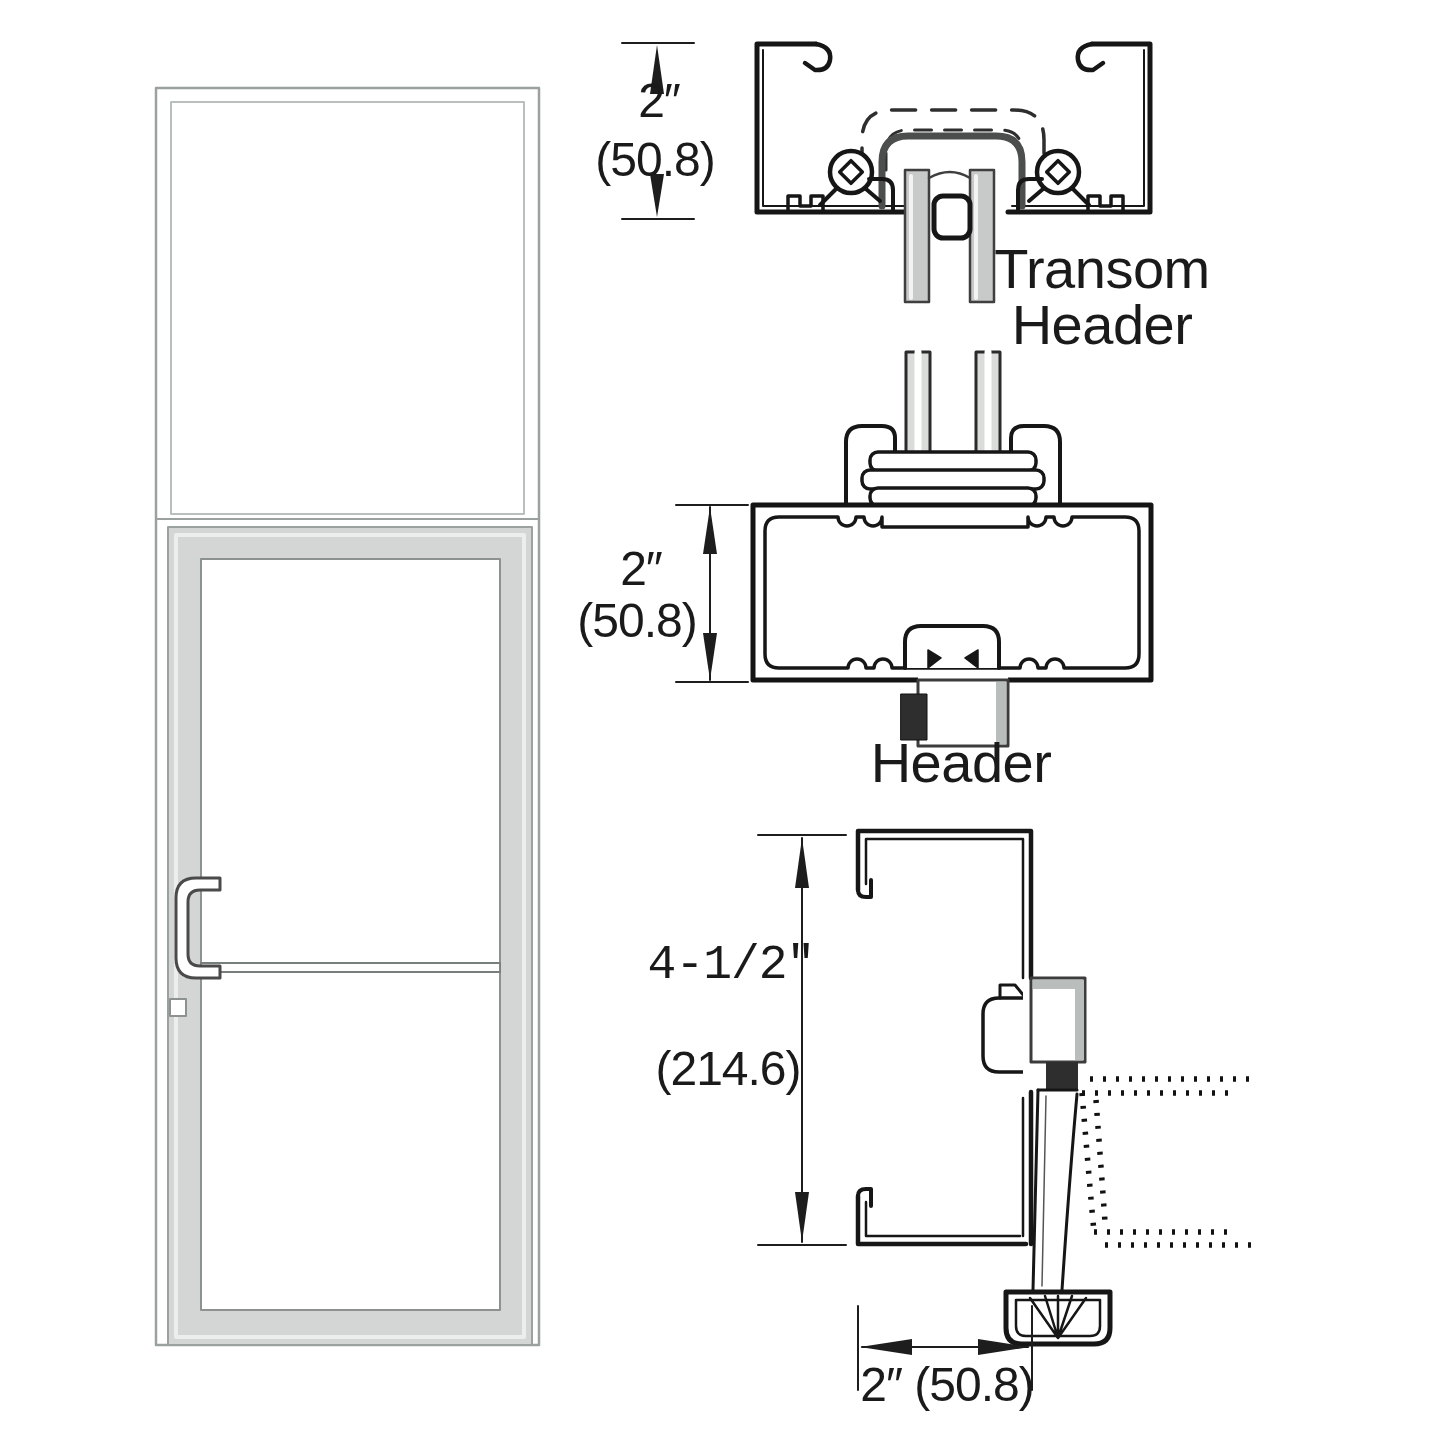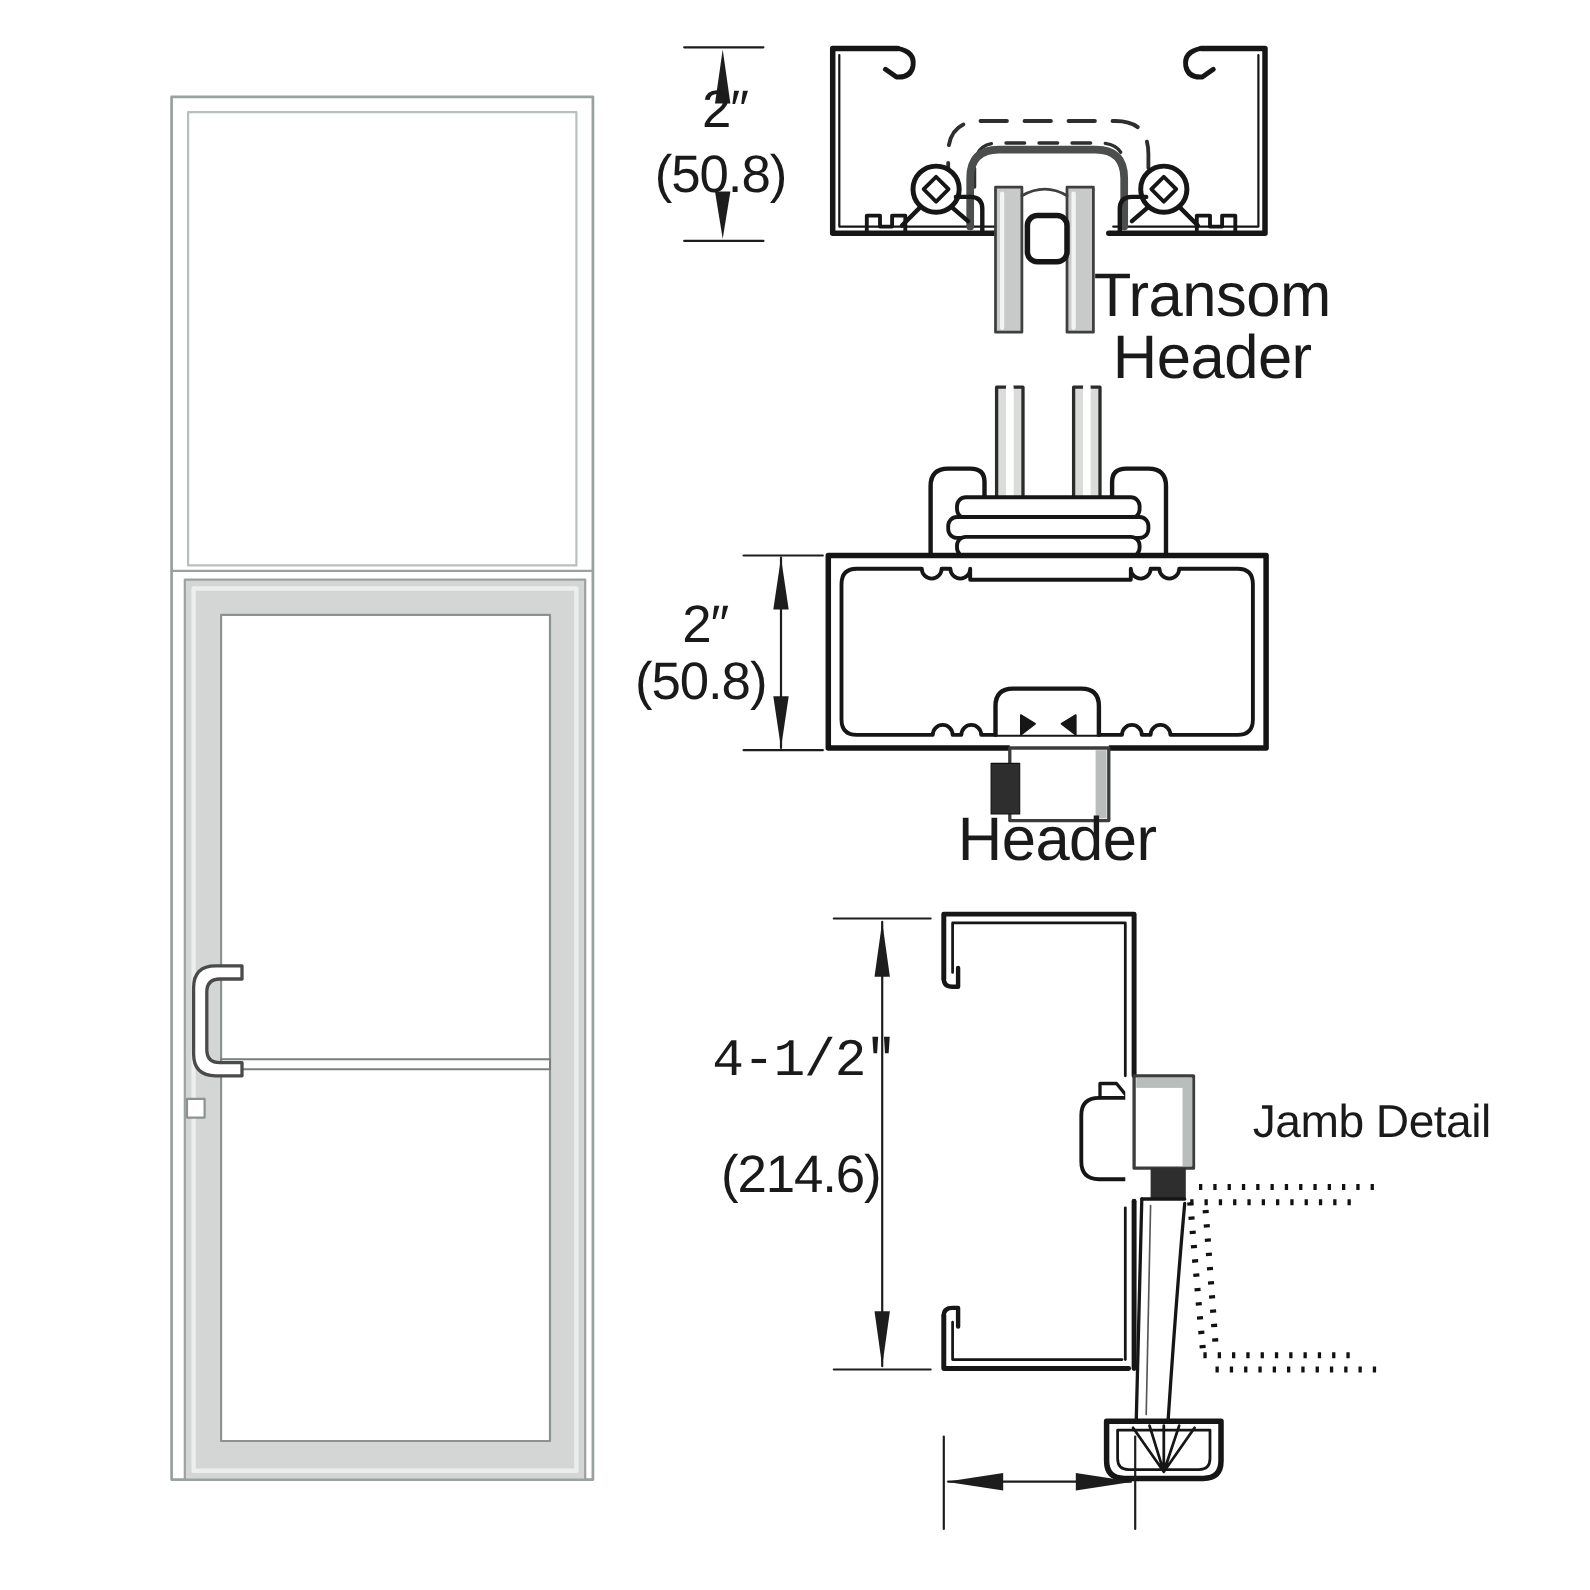--- a/index.html
+++ b/index.html
@@ -190,15 +190,15 @@
   <div class="t cap" style="left:1102px;top:324px;">Header</div>
 
   <div class="t dim" style="left:641px;top:568px;">2″</div>
   <div class="t dim" style="left:637px;top:620px;">(50.8)</div>
 
   <div class="t cap" style="left:961px;top:762px;">Header</div>
 
   <div class="t dim" style="left:731px;top:965px;font-family:Liberation Mono, monospace;">4-1/2″</div>
   <div class="t dim" style="left:728px;top:1068px;">(214.6)</div>
 
-  <div class="t cap-sm" style="left:1247px;top:1020px;">Jamb Detail</div>
-
+
+  <div class="t dim" style="left:947px;top:1384px;">2″ (50.8)</div>
 </div>
 
 </body></html>

